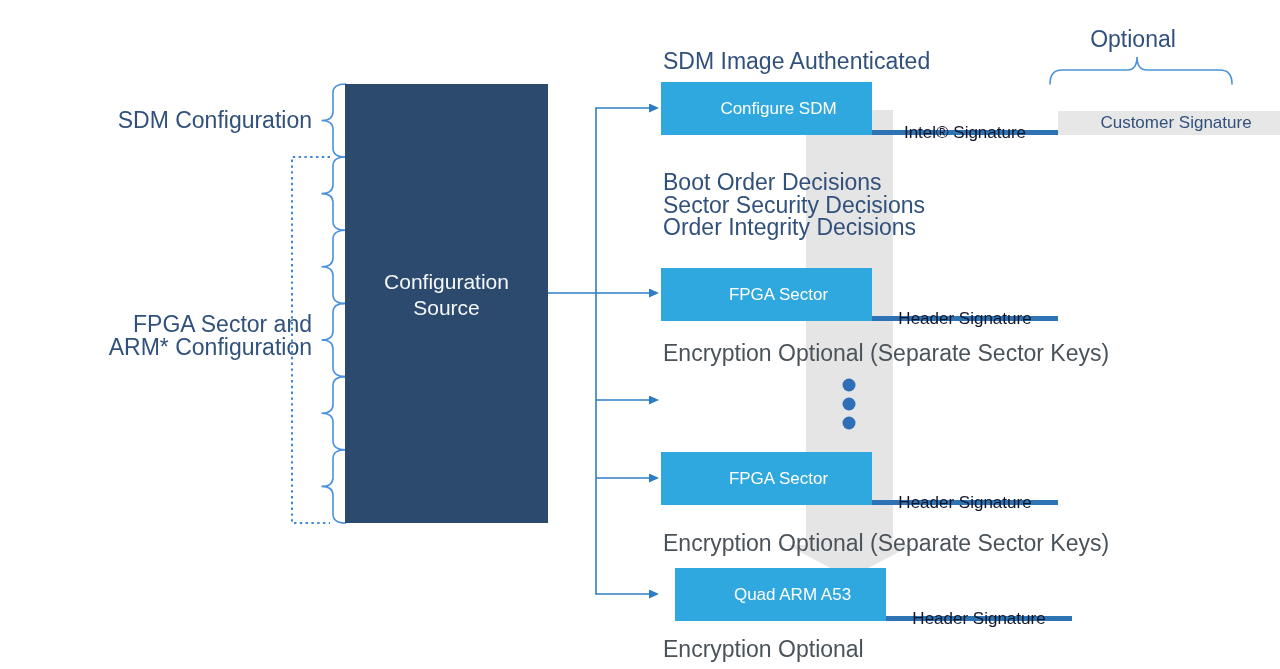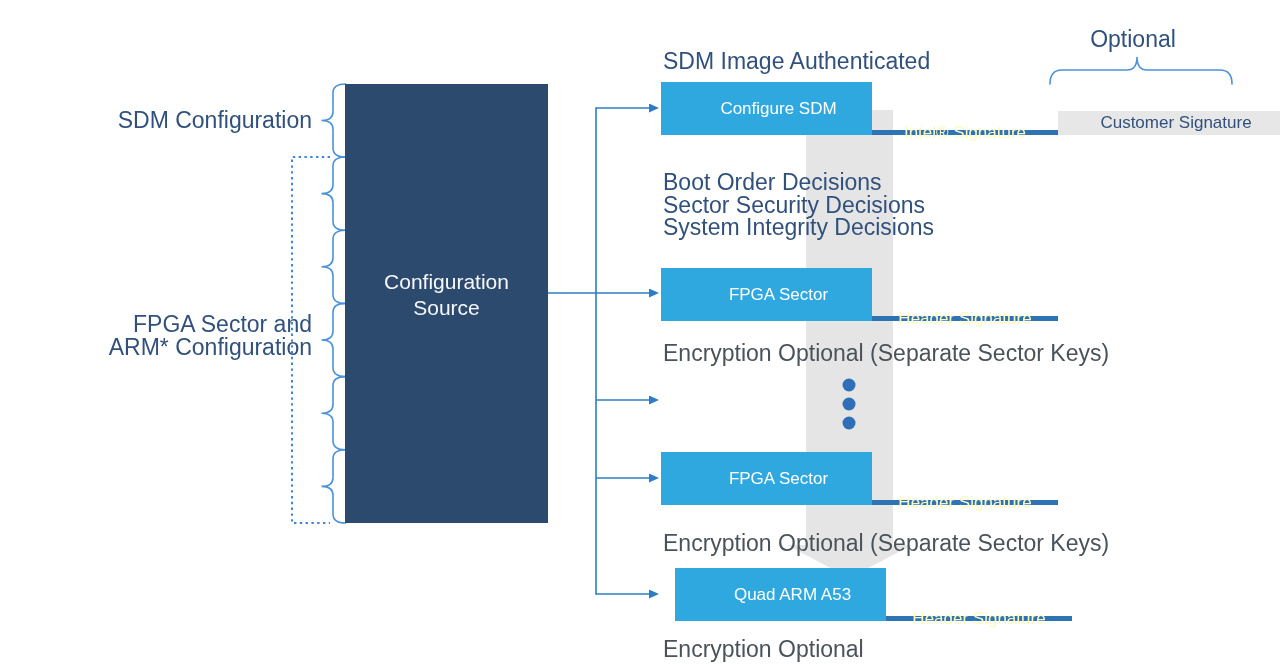--- a/index.html
+++ b/index.html
@@ -24,21 +24,21 @@
   .dotted{fill:none;stroke:#3F87D6;stroke-width:2;stroke-dasharray:2.4 3.4;}
   .wire{fill:none;stroke:var(--line-blue);stroke-width:1.6;}
   .dot{fill:var(--dots-blue);}
   .txt{position:absolute;z-index:2;color:var(--label-navy);font-size:23px;line-height:22.5px;white-space:nowrap;}
   .txt.gray{color:var(--text-gray);}
   .txt.right{text-align:right;}
   .txt.center{text-align:center;}
   .row{position:absolute;z-index:2;display:flex;height:53px;}
   .cell{display:flex;align-items:center;justify-content:center;font-size:17px;white-space:nowrap;}
   .cell.light{background:var(--light-blue);color:#fff;padding-left:24px;}
-  .cell.medium{background:var(--medium-blue);color:#fef9c3;margin-top:48px;}
+  .cell.medium{background:var(--medium-blue);color:#0f172a;margin-top:48px;}
   .cell.grayc{background:var(--gray-box);color:var(--label-navy);}
   .cell.w1{width:187px;} .cell.w2{width:186px;} .cell.w3{width:236px;margin-top:29px;}
   #source-box{position:absolute;z-index:2;left:345px;top:84px;width:203px;height:439px;
     background:var(--navy);display:flex;flex-direction:column;align-items:center;justify-content:center;
     color:var(--box-text);font-size:21px;line-height:26px;text-align:center;transform:translateY(0);}
   #source-box .inner{transform:translateY(-9px);}
 </style>
 </head>
 <body>
 
@@ -105,21 +105,21 @@
 
   <div class="row" style="left:661px;top:82px;">
     <div class="cell light w1">Configure SDM</div>
     <div class="cell medium w2">Intel® Signature</div>
     <div class="cell grayc w3">Customer Signature</div>
   </div>
 
   <div class="txt" style="left:663px;top:159px;margin-top:12px;">
     <div>Boot Order Decisions</div>
     <div>Sector Security Decisions</div>
-    <div>System Integrity Decisions</div>
+    <div>Order Integrity Decisions</div>
   </div>
 
   <div class="row" style="left:661px;top:268px;">
     <div class="cell light w1">FPGA Sector</div>
     <div class="cell medium w2">Header Signature</div>
   </div>
   <div class="txt gray" style="left:663px;top:342px;">Encryption Optional (Separate Sector Keys)</div>
 
   <div class="row" style="left:661px;top:452px;">
     <div class="cell light w1">FPGA Sector</div>

